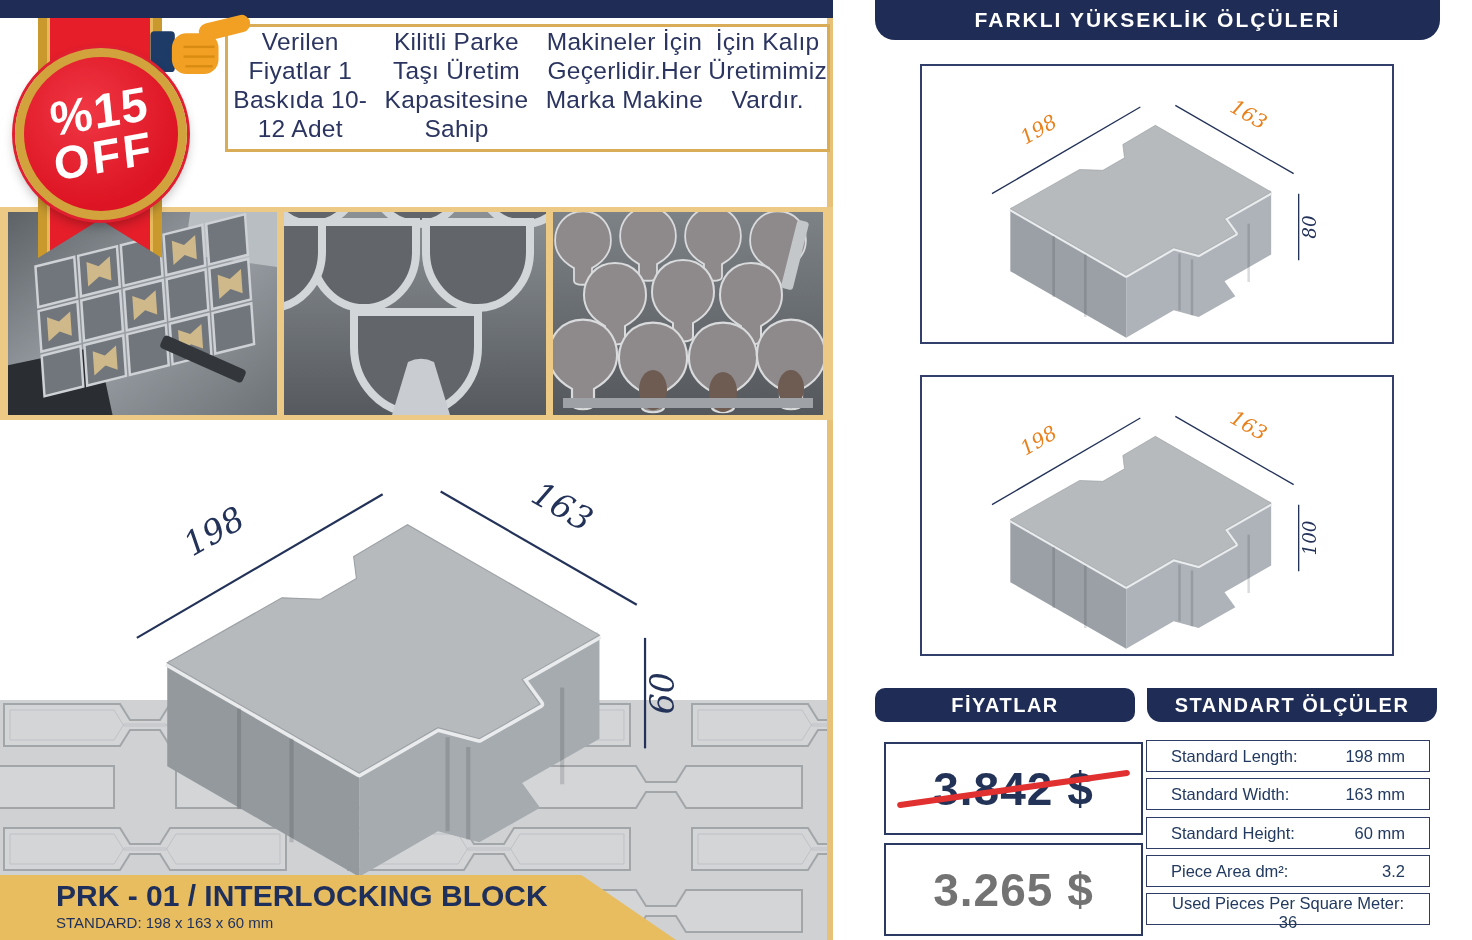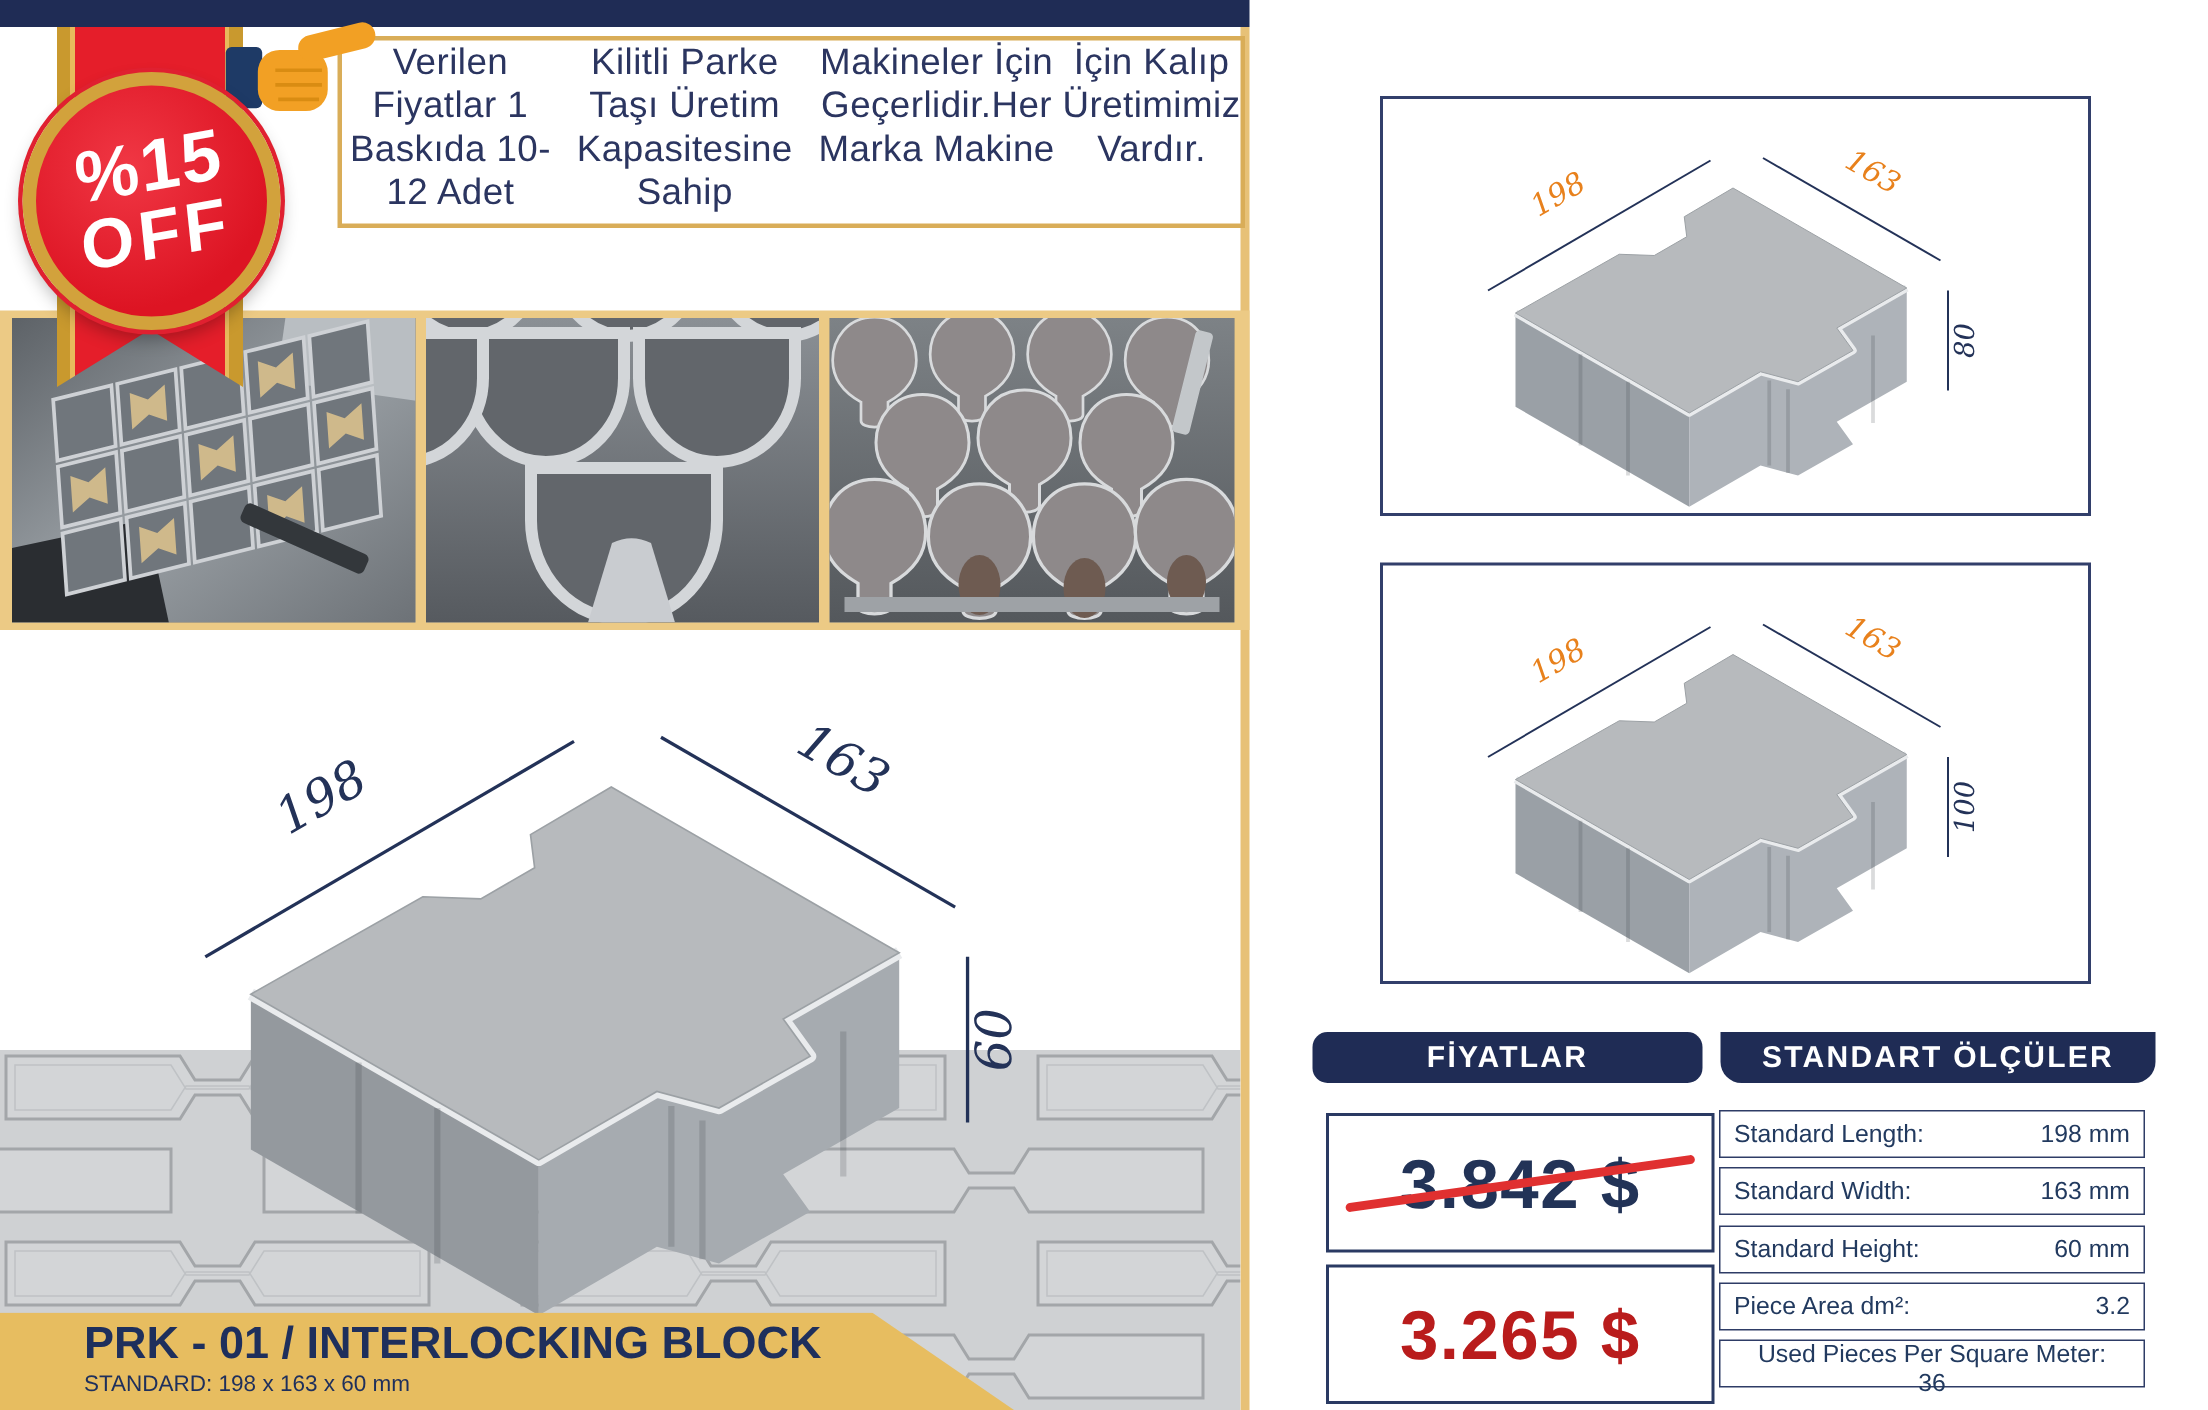--- a/index.html
+++ b/index.html
@@ -69,25 +69,25 @@
   .sub-header{top:688px;height:34px;background:#1f2c55;border-radius:0 0 14px 14px;
               display:flex;align-items:center;justify-content:center;color:#fff;font-weight:bold;font-size:20px;letter-spacing:1.5px;}
   .prices-header{left:875px;width:260px;border-radius:10px;}
   .specs-header{left:1147px;width:290px;}
 
   .price-box{left:884px;width:255px;height:89px;background:#fff;border:2px solid #2a3a63;
              display:flex;align-items:center;justify-content:center;}
   .price-old-box{top:742px;}
   .price-new-box{top:843px;}
   .price-old-text{font-size:46px;font-weight:bold;color:#223357;letter-spacing:1px;}
-  .price-new-text{font-size:46px;font-weight:bold;color:#b91c1c;letter-spacing:1px;}
+  .price-new-text{font-size:46px;font-weight:bold;color:#737373;letter-spacing:1px;}
   .strike{position:absolute;left:10px;top:42px;width:235px;height:6px;background:#e03030;transform:rotate(-8deg);border-radius:3px;}
 
   .spec-row{left:1146px;width:284px;height:32px;background:#fff;border:1.6px solid #2e3c66;box-sizing:border-box;
-            display:flex;align-items:center;justify-content:space-between;padding:0 9px;}
+            display:flex;align-items:center;justify-content:space-between;padding:0 24px;}
   .spec-label,.spec-value{font-size:16.5px;color:#223a5f;}
   .sr1{top:740px;} .sr2{top:778px;} .sr3{top:817px;} .sr4{top:855px;} .sr5{top:893px;flex-direction:column;}
 
   .hand-svg{left:148px;top:8px;width:108px;height:68px;z-index:6;}
 </style>
 </head>
 <body>
 
 <div class="stage">
 
@@ -252,20 +252,21 @@
     <line class="groove" x1="243" y1="224" x2="243" y2="292"></line>
     <line class="groove" x1="258" y1="231" x2="258" y2="298"></line>
     <line class="groove" x1="326" y1="188" x2="326" y2="258"></line>
   </svg>
 
   <div class="abs bottom-band">
     <div class="product-title">PRK - 01 / INTERLOCKING BLOCK</div>
     <div class="product-standard">STANDARD: 198 x 163 x 60 mm</div>
   </div>
 
+  <div class="abs r-header">FARKLI YÜKSEKLİK ÖLÇÜLERİ</div>
 
   <div class="abs variant-box vbox1">
     <svg class="pblock pblock--v" viewBox="0 0 420 330">
       <line class="dim" x1="18" y1="152" x2="196" y2="48"></line>
       <line class="dim" x1="238" y1="46" x2="380" y2="128"></line>
       <line class="dim" x1="386" y1="152" x2="386" y2="232"></line>
       <text class="dim-num" transform="translate(78,82) rotate(-30)">198</text>
       <text class="dim-num" transform="translate(322,64) rotate(30)">163</text>
       <text class="dim-num hei" transform="translate(407,192) rotate(-90)">80</text>
       <path class="face-left" d="M40,170 L179,250 L179,325 L40,245 Z"></path>

